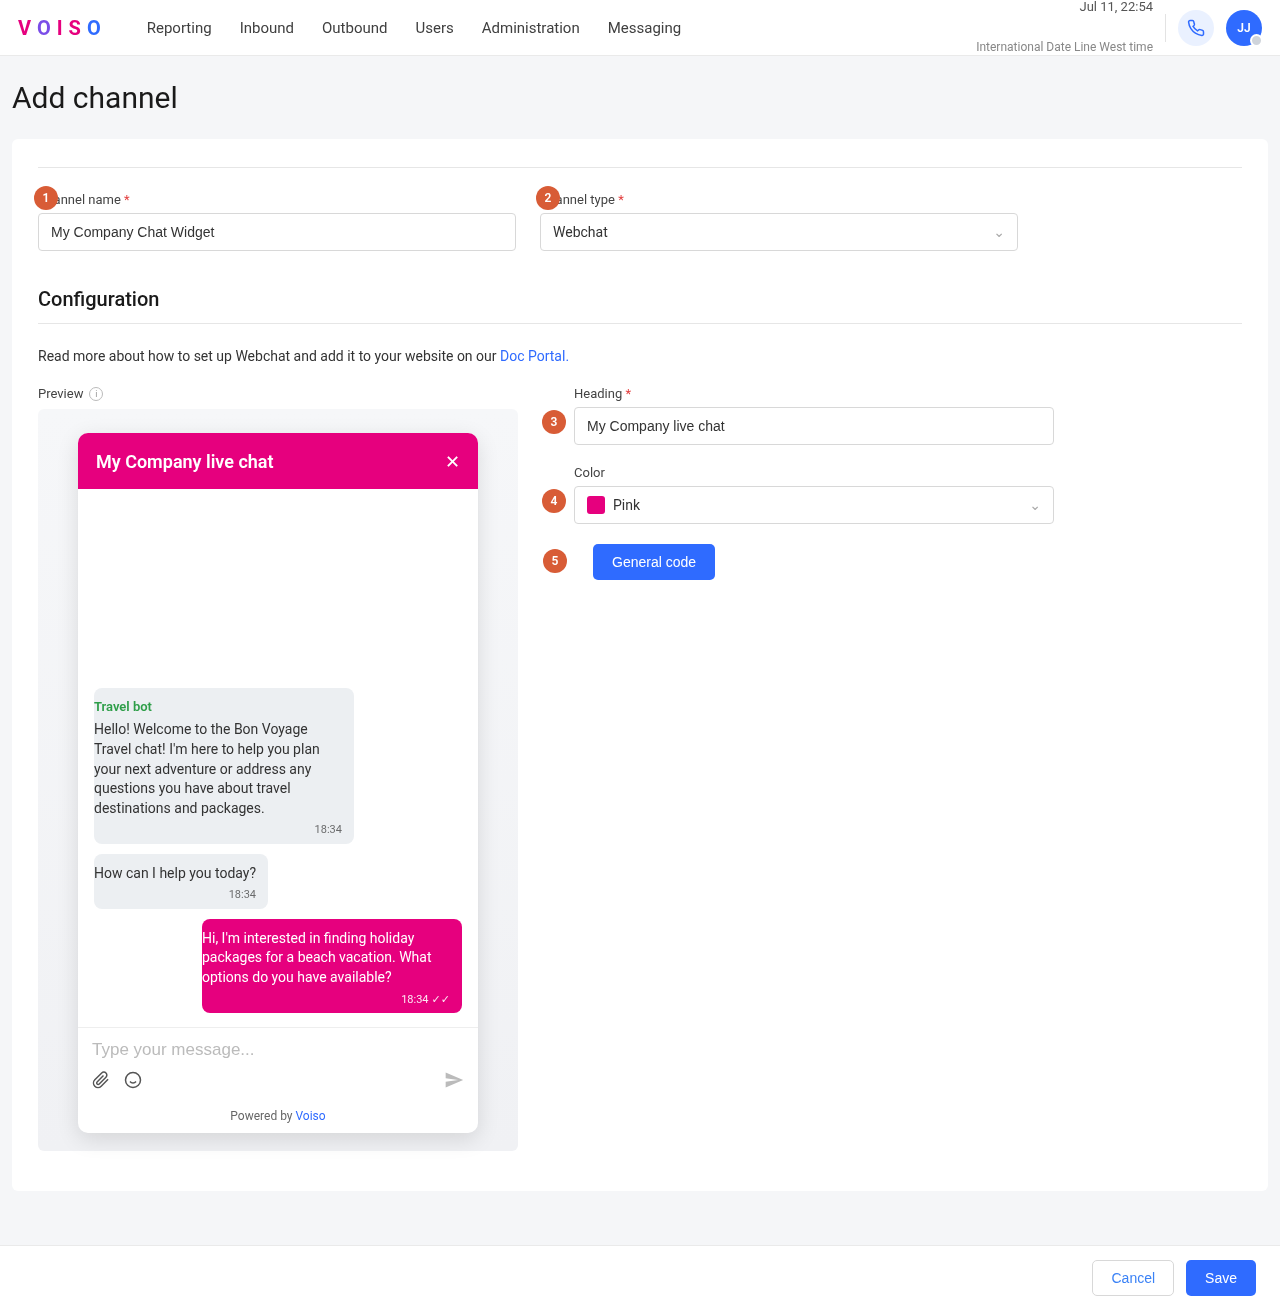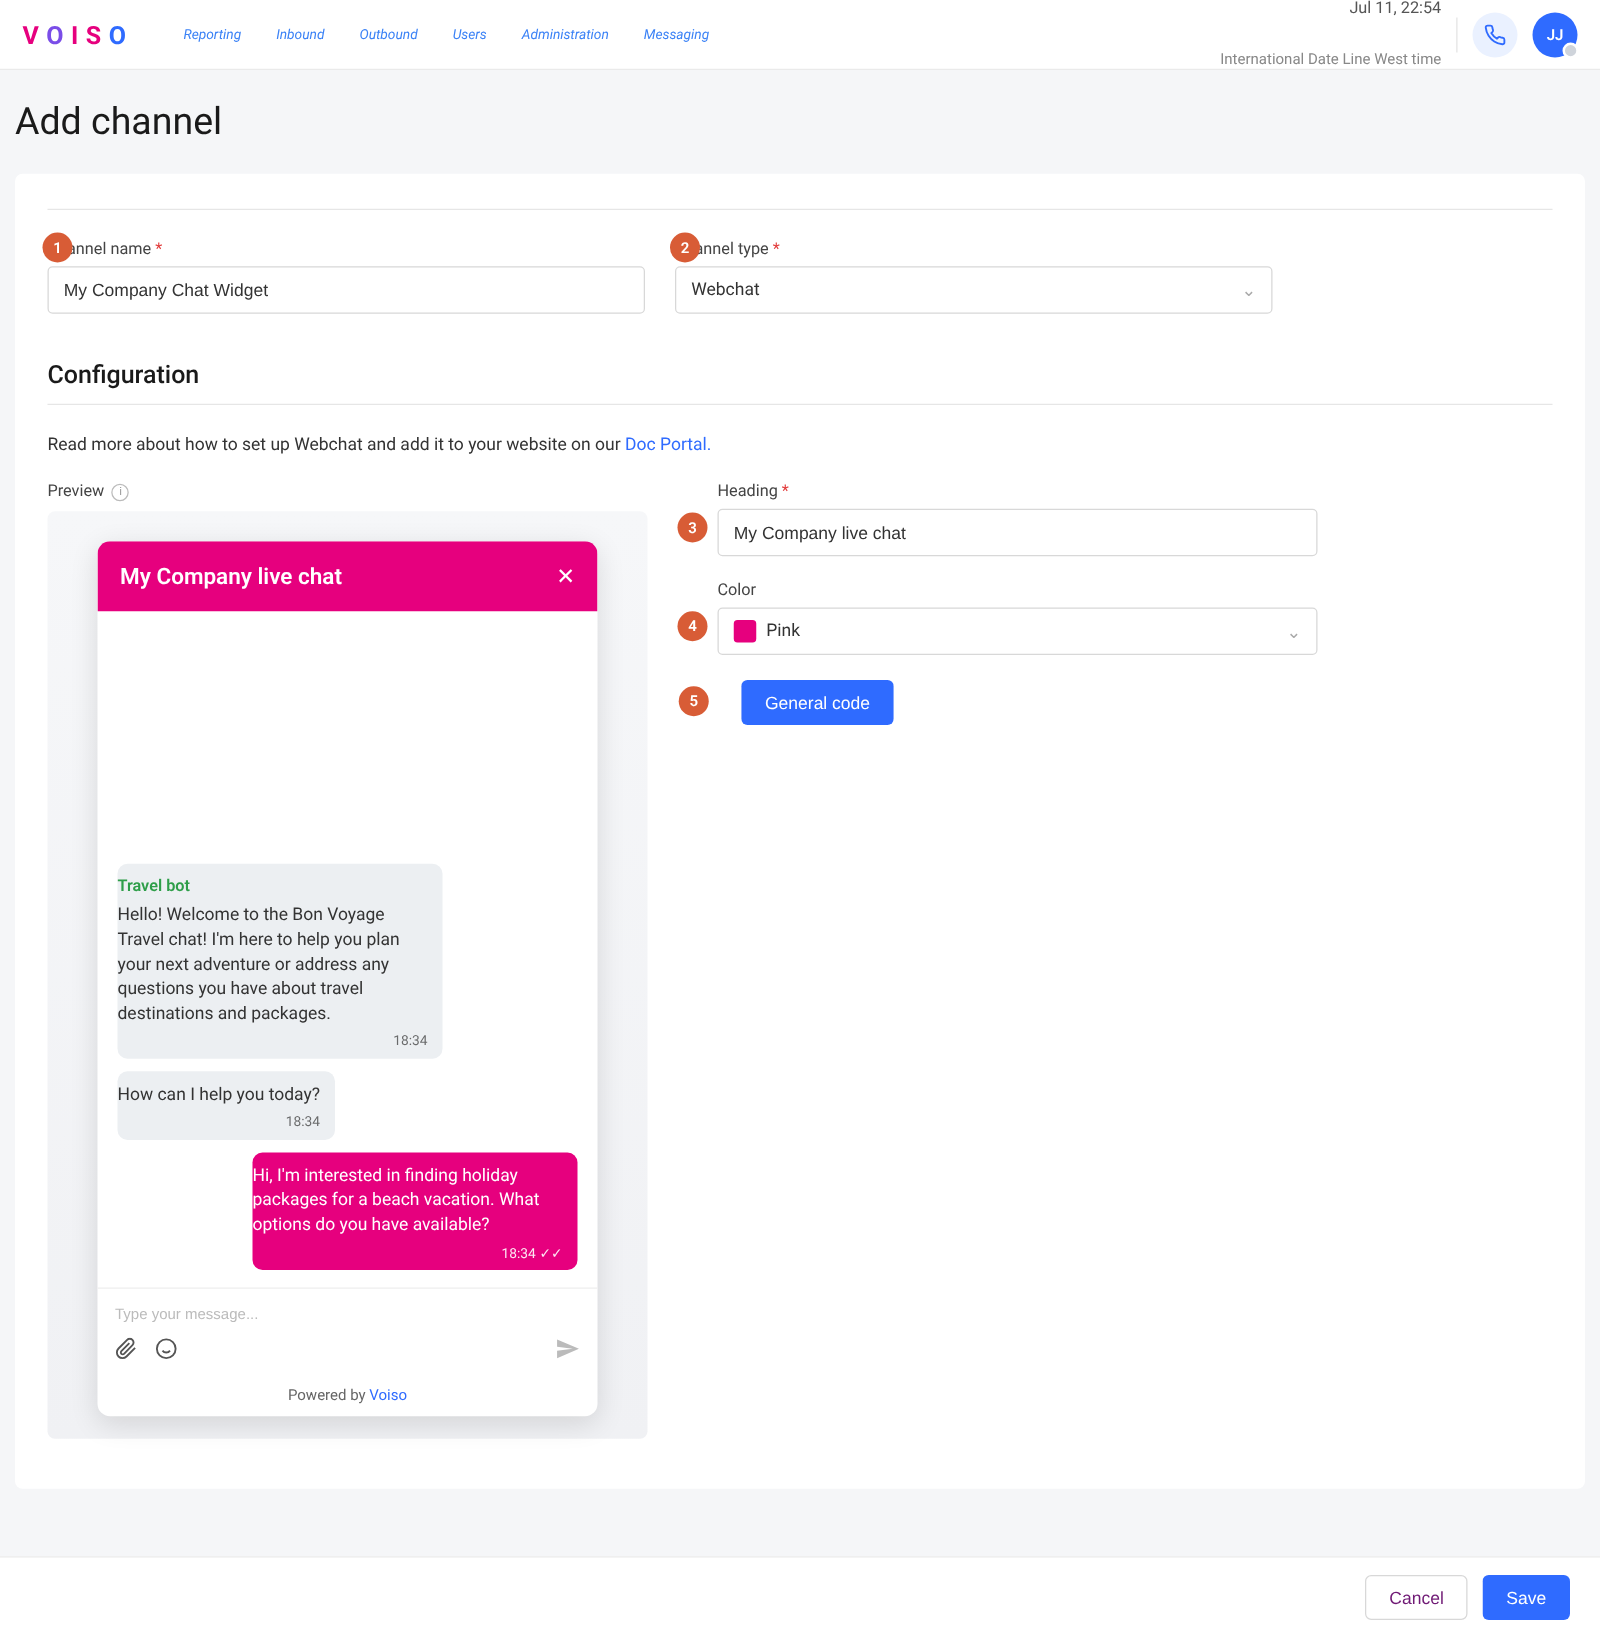--- a/index.html
+++ b/index.html
@@ -24,21 +24,21 @@
     font-size: 20px;
     letter-spacing: 6px;
     margin-right: 40px;
   }
   .logo .v { color: #e6007e; }
   .logo .o1 { color: #7a4de8; }
   .logo .i { color: #e6007e; }
   .logo .s { color: #e6007e; }
   .logo .o2 { color: #2f6bff; }
   .nav-links { display: flex; gap: 28px; }
-  .nav-links a { color: #3b82f6; text-decoration: none; font-size: 11px; cursor: pointer; font-style: italic; }
+  .nav-links a { color: #404040; text-decoration: none; font-size: 15px; cursor: pointer; }
   .nav-right { margin-left: auto; display: flex; align-items: center; gap: 12px; }
   .dt { text-align: right; color: #555; font-size: 13px; line-height: 1.3; }
   .dt .tz { color: #888; font-size: 12px; margin-top: 24px; }
   .divider-v { width: 1px; height: 28px; background: #e3e3e3; }
   .icon-btn {
     width: 36px; height: 36px; border-radius: 50%;
     display: flex; align-items: center; justify-content: center;
     background: #eaf1ff; cursor: pointer;
   }
   .avatar {
@@ -108,21 +108,21 @@
     font-size: 14px; line-height: 1.4; position: relative;
   }
   .msg.bot { background: #eceff2; color: #333; align-self: flex-start; }
   .msg.bot .botname { color: #2e9e49; font-weight: 600; font-size: 13px; display: block; margin-bottom: 4px; }
   .msg.user { background: #e6007e; color: #fff; align-self: flex-end; }
   .msg .time { display: block; text-align: right; font-size: 11px; margin-top: 4px; opacity: 0.7; }
   .msg.user .time { color: #fff; opacity: 0.9; }
   .checkmarks { display: inline-block; margin-left: 3px; }
   .chat-input-area { border-top: 1px solid #eee; padding: 12px 14px 10px 14px; }
   .chat-input {
-    width: 100%; border: none; outline: none; font-size: 12px; color: #000000;
+    width: 100%; border: none; outline: none; font-size: 17px; color: #000000;
     background: transparent;
   }
   .chat-input::placeholder { color: #bbb; }
   .chat-icons-row { display: flex; align-items: center; justify-content: space-between; margin-top: 10px; }
   .chat-icons-left { display: flex; gap: 14px; color: #555; }
   .send-icon { color: #bbb; }
   .powered { text-align: center; font-size: 12px; color: #666; padding: 6px 0 10px 0; }
   .powered a { color: #2f6bff; text-decoration: none; }
   .config-col { flex: 1; max-width: 480px; position: relative; }
   .cfg-block { margin-bottom: 20px; position: relative; }
@@ -131,21 +131,21 @@
   .cfg-block.color .callout { top: 24px; }
   .cfg-block.btn .callout { top: 4px; }
   .color-sw { width: 18px; height: 18px; background: #e6007e; border-radius: 3px; margin-right: 8px; }
   .select-inner { display: flex; align-items: center; }
   .btn {
     display: inline-flex; align-items: center; justify-content: center;
     height: 36px; padding: 0 18px; border-radius: 5px; font-size: 14px;
     cursor: pointer; border: 1px solid transparent;
   }
   .btn-primary { background: #2f6bff; color: #fff; }
-  .btn-default { background: #fff; color: #701a75; border-color: #d8d8d8; }
+  .btn-default { background: #fff; color: #3b82f6; border-color: #d8d8d8; }
   .footer-actions {
     position: fixed; bottom: 0; left: 0; right: 0;
     background: #fff; border-top: 1px solid #eaeaea;
     padding: 14px 24px; display: flex; justify-content: flex-end; gap: 12px;
     width: 1280px;
   }
 </style>
 </head>
 <body>
 

